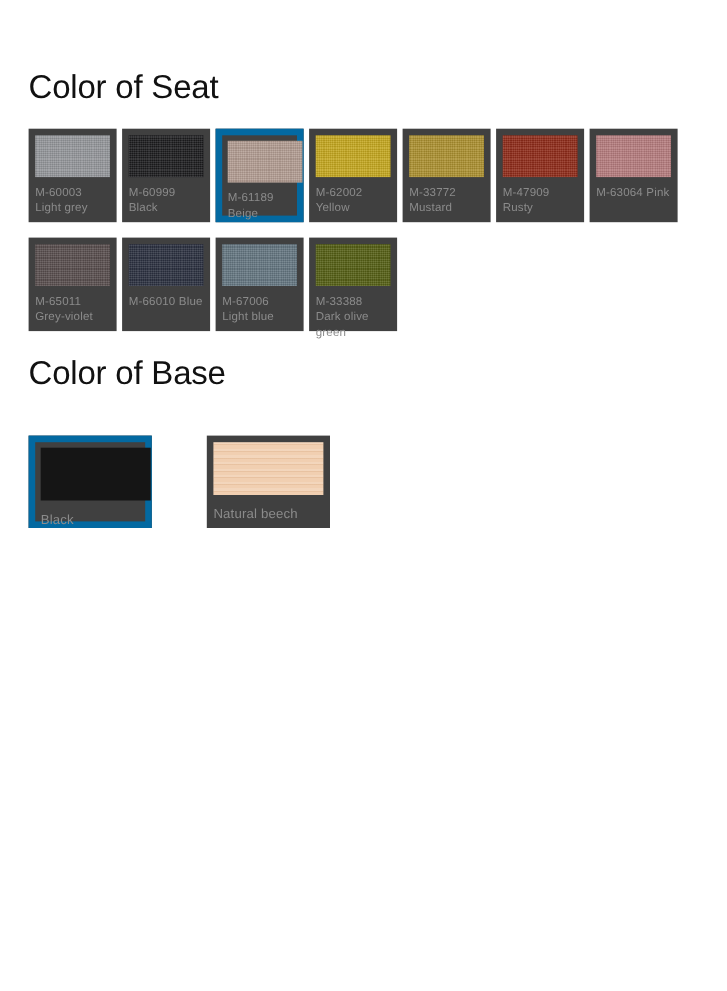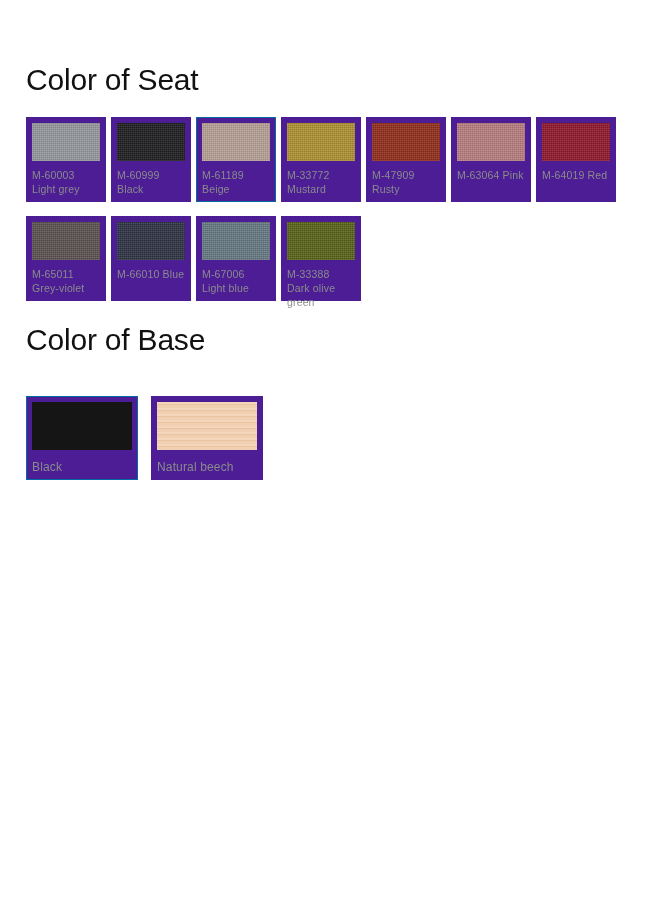--- a/index.html
+++ b/index.html
@@ -52,36 +52,37 @@
     flex-wrap: wrap;
     width: 620px;
   }
   .grid-seat {
     left: 26px;
     top: 117px;
   }
   .grid-base {
     left: 26px;
     top: 396px;
+    gap: 37px;
   }
 
   .swatch {
     width: 80px;
     box-sizing: border-box;
     border: 1px solid transparent;
     padding: 5px 5px 6px 5px;
     margin: 0 5px 14px 0;
-    background: #4c1d95;
+    background: #404040;
     cursor: pointer;
   }
   .grid-seat .swatch { height: 85px; }
   .grid-base .swatch { width: 112px; height: 84px; margin-right: 13px; }
 
   .swatch.selected {
-    border: 1px solid #0369a1;
+    border: 6px solid #0369a1;
   }
 
   .chip {
     width: 68px;
     height: 38px;
     display: block;
     position: relative;
     overflow: hidden;
   }
   .grid-base .chip {
@@ -146,34 +147,34 @@
       </div>
       <div class="swatch">
         <span class="chip fabric" style="background: rgb(27, 27, 29);"></span>
         <span class="swatch-label">M-60999 Black</span>
       </div>
       <div class="swatch selected">
         <span class="chip fabric" style="background: rgb(180, 158, 147);"></span>
         <span class="swatch-label">M-61189 Beige</span>
       </div>
       <div class="swatch">
+        <span class="chip fabric" style="background: rgb(197, 168, 31);"></span>
+        <span class="swatch-label">M-62002 Yellow</span>
+      </div>
+      <div class="swatch">
         <span class="chip fabric" style="background: rgb(171, 143, 46);"></span>
         <span class="swatch-label">M-33772 Mustard</span>
       </div>
       <div class="swatch">
         <span class="chip fabric" style="background: rgb(143, 43, 25);"></span>
         <span class="swatch-label">M-47909 Rusty</span>
       </div>
       <div class="swatch">
         <span class="chip fabric" style="background: rgb(181, 123, 125);"></span>
         <span class="swatch-label">M-63064 Pink</span>
-      </div>
-      <div class="swatch">
-        <span class="chip fabric" style="background: rgb(140, 21, 41);"></span>
-        <span class="swatch-label">M-64019 Red</span>
       </div>
       <div class="swatch">
         <span class="chip fabric" style="background: rgb(88, 78, 78);"></span>
         <span class="swatch-label">M-65011 Grey-violet</span>
       </div>
       <div class="swatch">
         <span class="chip fabric" style="background: rgb(43, 48, 64);"></span>
         <span class="swatch-label">M-66010 Blue</span>
       </div>
       <div class="swatch">

